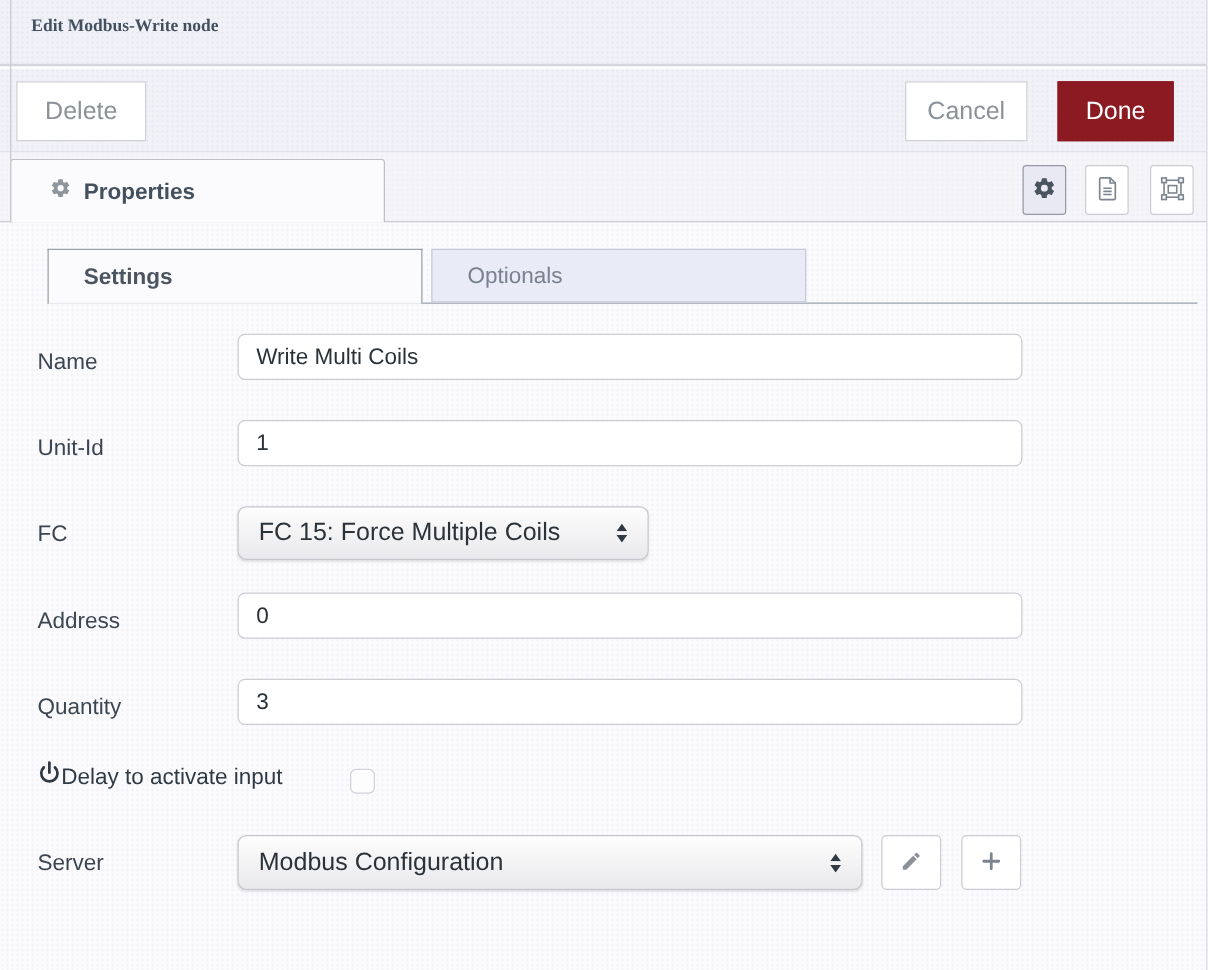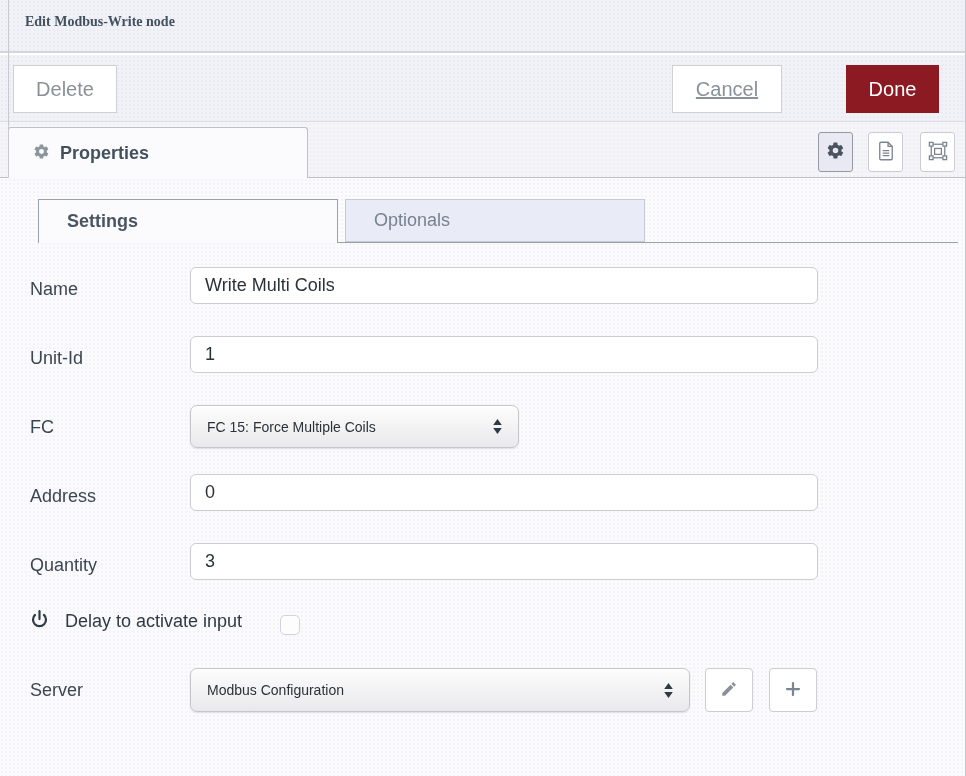--- a/index.html
+++ b/index.html
@@ -45,42 +45,42 @@
   .btn{
     position:absolute;top:10px;height:48px;
     border:1px solid #cfcfd6;border-radius:0;
     background:#ffffff;
     font-family:inherit;font-size:20px;color:#8b9199;
     cursor:pointer;box-sizing:border-box;
     display:flex;align-items:center;justify-content:center;
     padding:4px 20px;
   }
   .btn-delete{left:13px;width:104px;}
-  .btn-cancel{left:672px;width:110px;text-decoration:underline;}
+  .btn-cancel{left:724px;width:98px;}
   .btn-done{
     left:846px;width:93px;
     background:#8c1a22;border-color:#8c1a22;color:#ffffff;
   }
   
   .panel-tabbar{
     position:absolute;left:0;top:122px;width:966px;height:56px;
     background-color:#f5f5f9;
     background-image:radial-gradient(rgba(120,120,150,0.05) 1px, transparent 1px);
     background-size:4px 4px;
     border-bottom:1px solid #bfbfc7;
     box-sizing:border-box;
   }
   .properties-tab{
     position:absolute;left:8px;top:5px;width:300px;height:51px;
     background:#fbfbfd;
     border:1px solid #bfbfc7;border-bottom:none;
     border-radius:3px 3px 0 0;
     box-sizing:border-box;
     display:flex;align-items:center;gap:10px;
-    padding-left:24px;cursor:pointer;z-index:2;
+    padding-left:31px;cursor:pointer;z-index:2;
   }
   .properties-tab .tab-label{
     font-size:18px;font-weight:bold;color:#43515f;
   }
   .icon-btn{
     position:absolute;top:10px;width:35px;height:40px;
     background:#ffffff;border:1px solid #ccccd4;border-radius:3px;
     box-sizing:border-box;cursor:pointer;
     display:flex;align-items:center;justify-content:center;
     padding:0;
@@ -136,26 +136,26 @@
   .mac-select{
     position:absolute;left:190px;height:43px;
     background:linear-gradient(#fdfdfd,#e9e9ec);
     border:1px solid #c6c6cc;border-radius:7px;
     box-shadow:0 1px 2px rgba(0,0,0,0.10), inset 0 1px 0 #ffffff;
     box-sizing:border-box;cursor:pointer;
     display:flex;align-items:center;
     padding:0 16px;
   }
   .mac-select .select-value{
-    font-size:14px;color:#2b3238;flex:1;
+    font-size:20px;color:#2b3238;flex:1;
     white-space:nowrap;overflow:hidden;
   }
   .mac-select .arrows{display:flex;flex-direction:column;gap:3px;align-items:center;}
   .mac-select .arrows svg{display:block;}
-  .delay-row{position:absolute;left:30px;top:430px;height:26px;display:flex;align-items:center;gap:16px;}
+  .delay-row{position:absolute;left:30px;top:430px;height:26px;display:flex;align-items:center;gap:0;}
   .delay-label{font-size:18px;color:#2f3a45;}
   .checkbox{
     position:absolute;left:280px;top:437px;width:20px;height:20px;
     -webkit-appearance:none;appearance:none;
     border:1px solid #d2d2da;border-radius:5px;background:#fdfdfe;
     margin:0;cursor:pointer;
   }
   .small-btn{
     position:absolute;width:48px;height:44px;
     background:#ffffff;border:1px solid #ccccd3;border-radius:4px;

